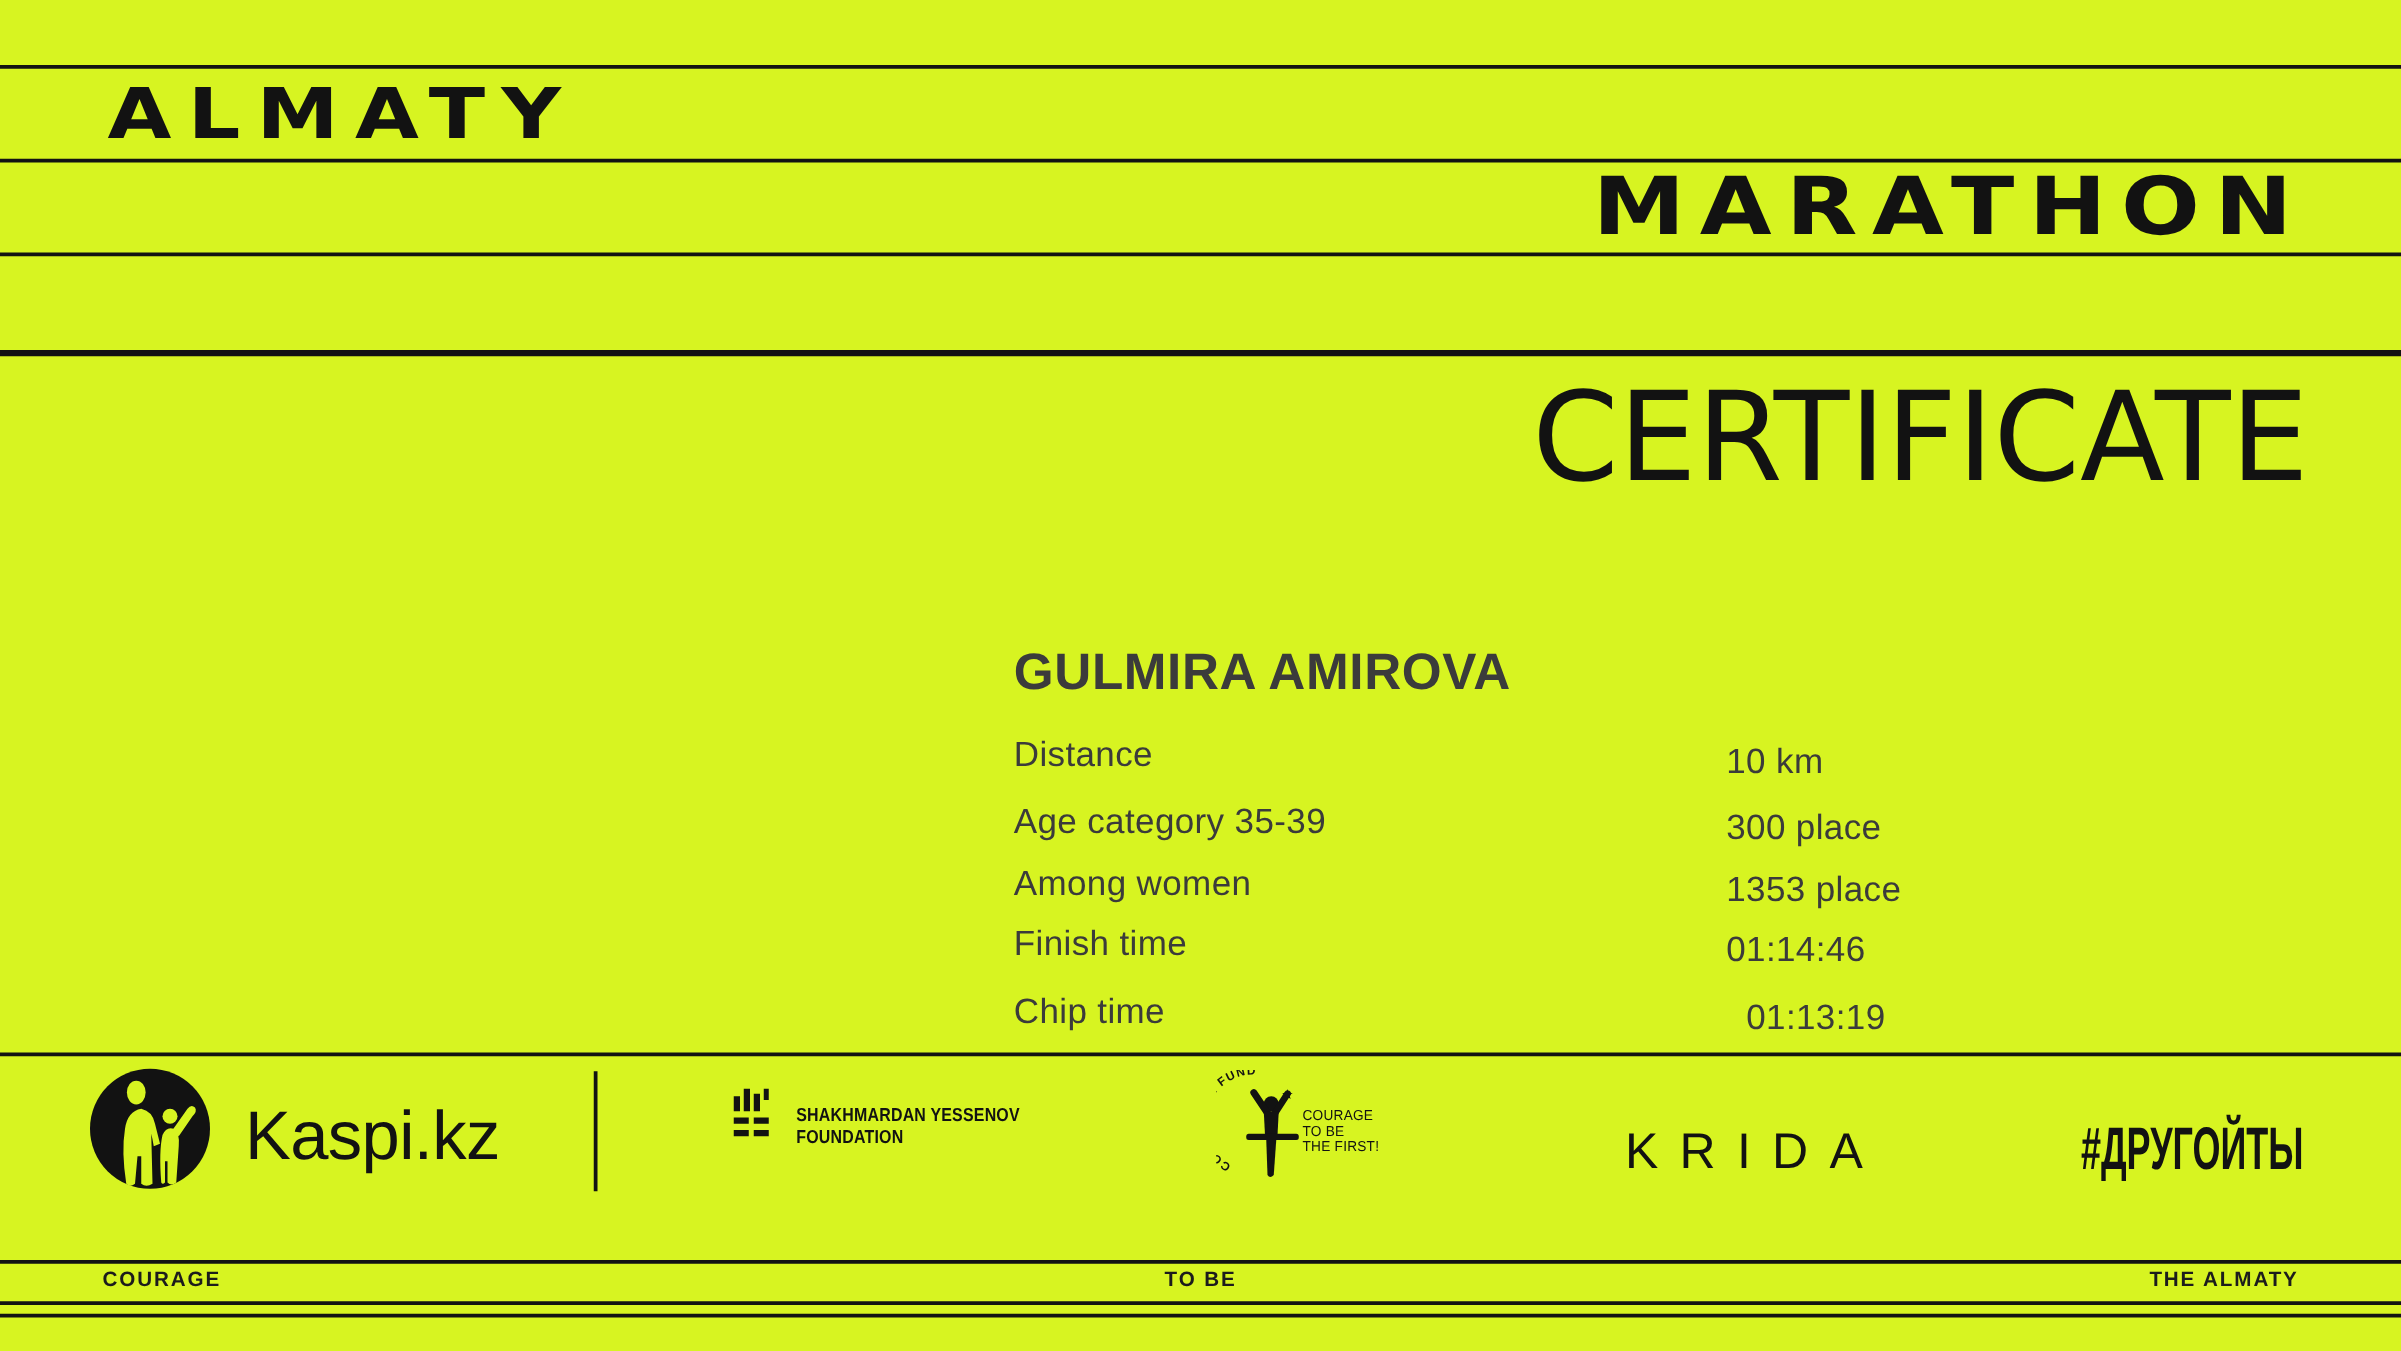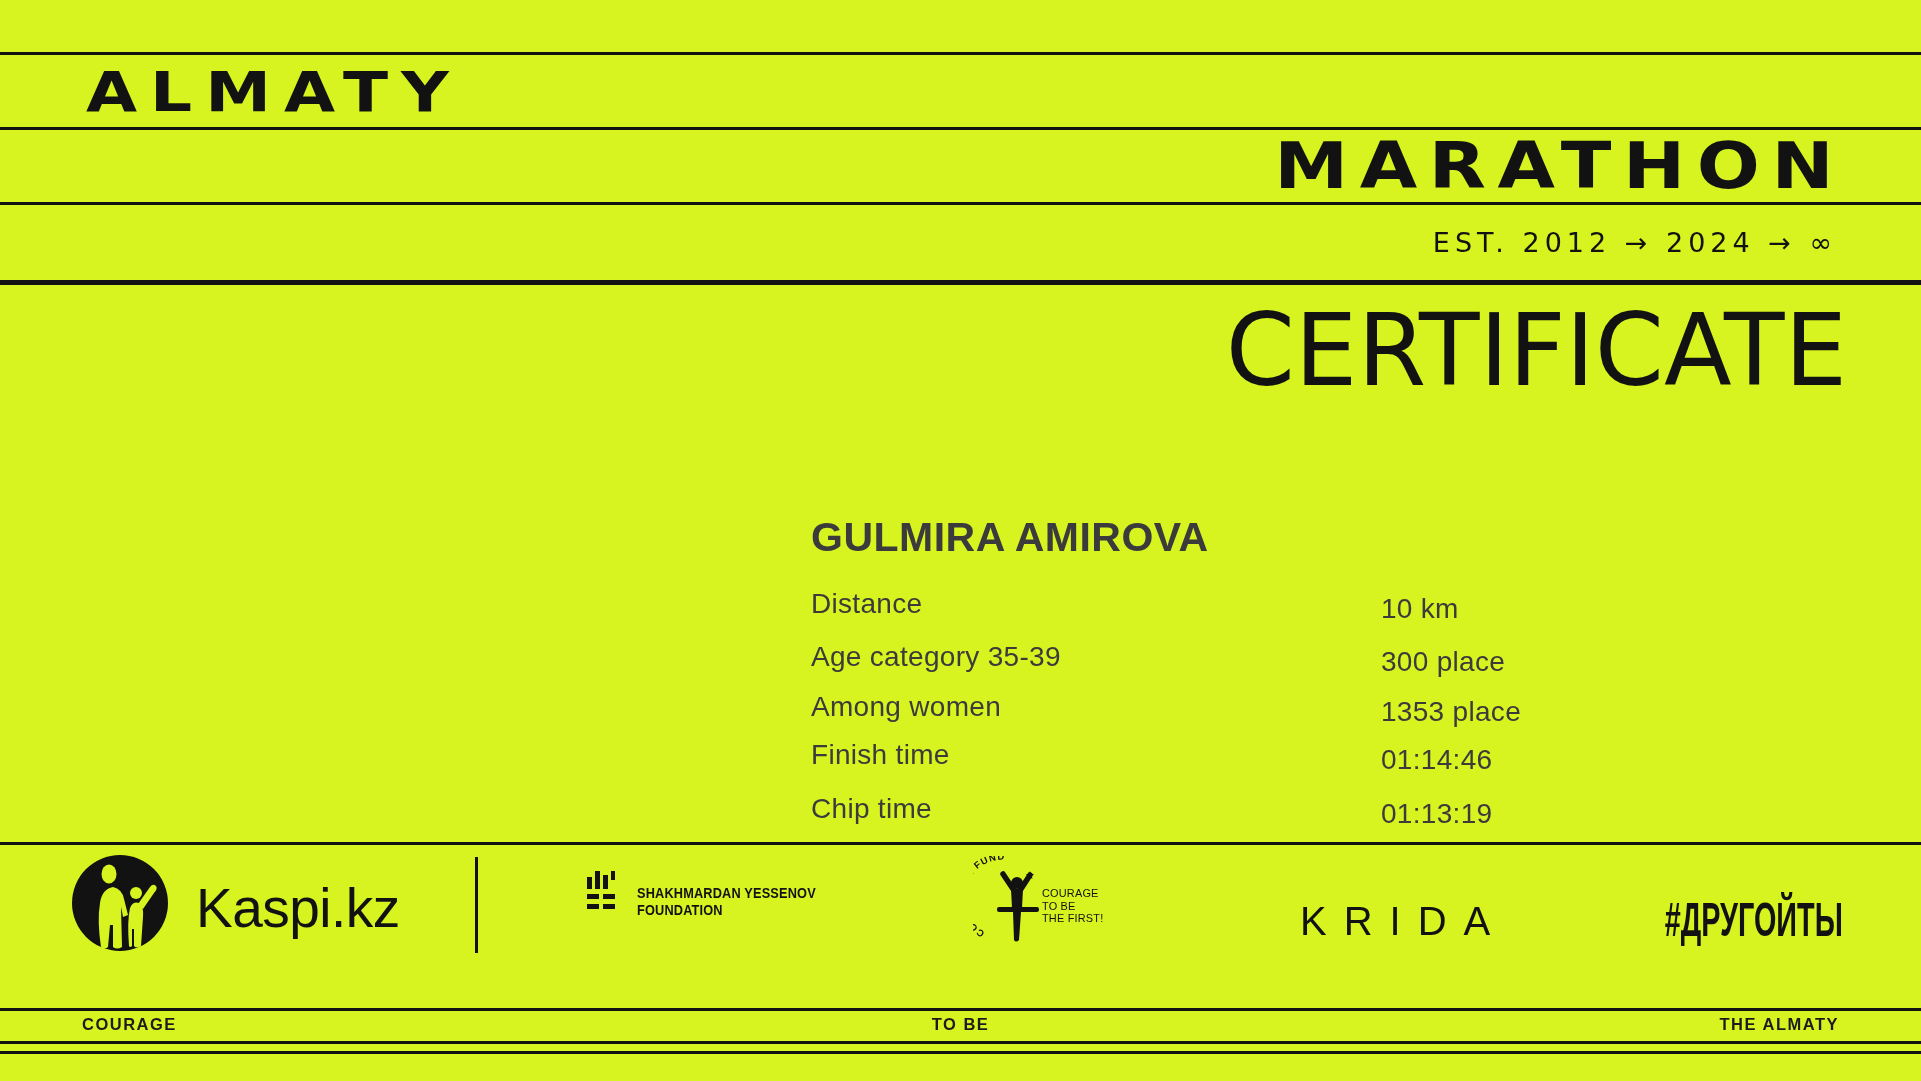--- a/index.html
+++ b/index.html
@@ -101,36 +101,35 @@
   <div class="hline" style="top:127px;height:3px;"></div>
   <div class="hline" style="top:202px;height:3px;"></div>
   <div class="hline" style="top:280px;height:5px;"></div>
   <div class="hline" style="top:842px;height:3px;"></div>
   <div class="hline" style="top:1008px;height:3px;"></div>
   <div class="hline" style="top:1041px;height:3px;"></div>
   <div class="hline" style="top:1051px;height:3px;"></div>
 
   <div class="band city nowrap">ALMATY</div>
   <div class="band event nowrap">MARATHON</div>
-  <div class="band est nowrap">EST. 2012 → 2024 → ∞</div>
 
   <div class="title nowrap">CERTIFICATE</div>
 
   <div class="name nowrap">GULMIRA AMIROVA</div>
 
   <div class="rlabel nowrap" style="top:588px;">Distance</div>
   <div class="rvalue nowrap" style="top:593px;">10 km</div>
   <div class="rlabel nowrap" style="top:641px;">Age category 35-39</div>
   <div class="rvalue nowrap" style="top:646px;">300 place</div>
   <div class="rlabel nowrap" style="top:691px;">Among women</div>
   <div class="rvalue nowrap" style="top:696px;">1353 place</div>
   <div class="rlabel nowrap" style="top:739px;">Finish time</div>
   <div class="rvalue nowrap" style="top:744px;">01:14:46</div>
   <div class="rlabel nowrap" style="top:793px;">Chip time</div>
-  <div class="rvalue nowrap" style="top:798px;">01:13:19</div>
+  <div class="rvalue nowrap" style="top:798px;margin-left:16px;">01:13:19</div>
 
   <svg class="kaspi-logo" viewBox="0 0 100 100" aria-hidden="true">
     <circle cx="50" cy="50" r="48" fill="var(--ink)"></circle>
 
     <ellipse cx="39" cy="21" rx="7.5" ry="9.5" fill="var(--bg)"></ellipse>
     <path fill="var(--bg)" d="M31,94 Q27,68 30,50 Q32,36 43,34 Q52,36 54,46 Q56,54 58,62 L53,64 Q52,58 51,54 L52,94 Q47,97 43,94 L43,72 L40,72 L38,94 Q34,97 31,94 Z"></path>
 
     <circle cx="66" cy="40" r="6" fill="var(--bg)"></circle>
     <path fill="var(--bg)" d="M68,51 L80,34 Q83,30 86,33 Q88,36 84,40 L73,56 Z"></path>
     <path fill="var(--bg)" d="M59,93 Q57,68 60,55 Q63,48 69,50 Q74,53 73,64 L71,93 Q67,96 64,93 L64,76 L62,76 L62,93 Q60,95 59,93 Z"></path>

